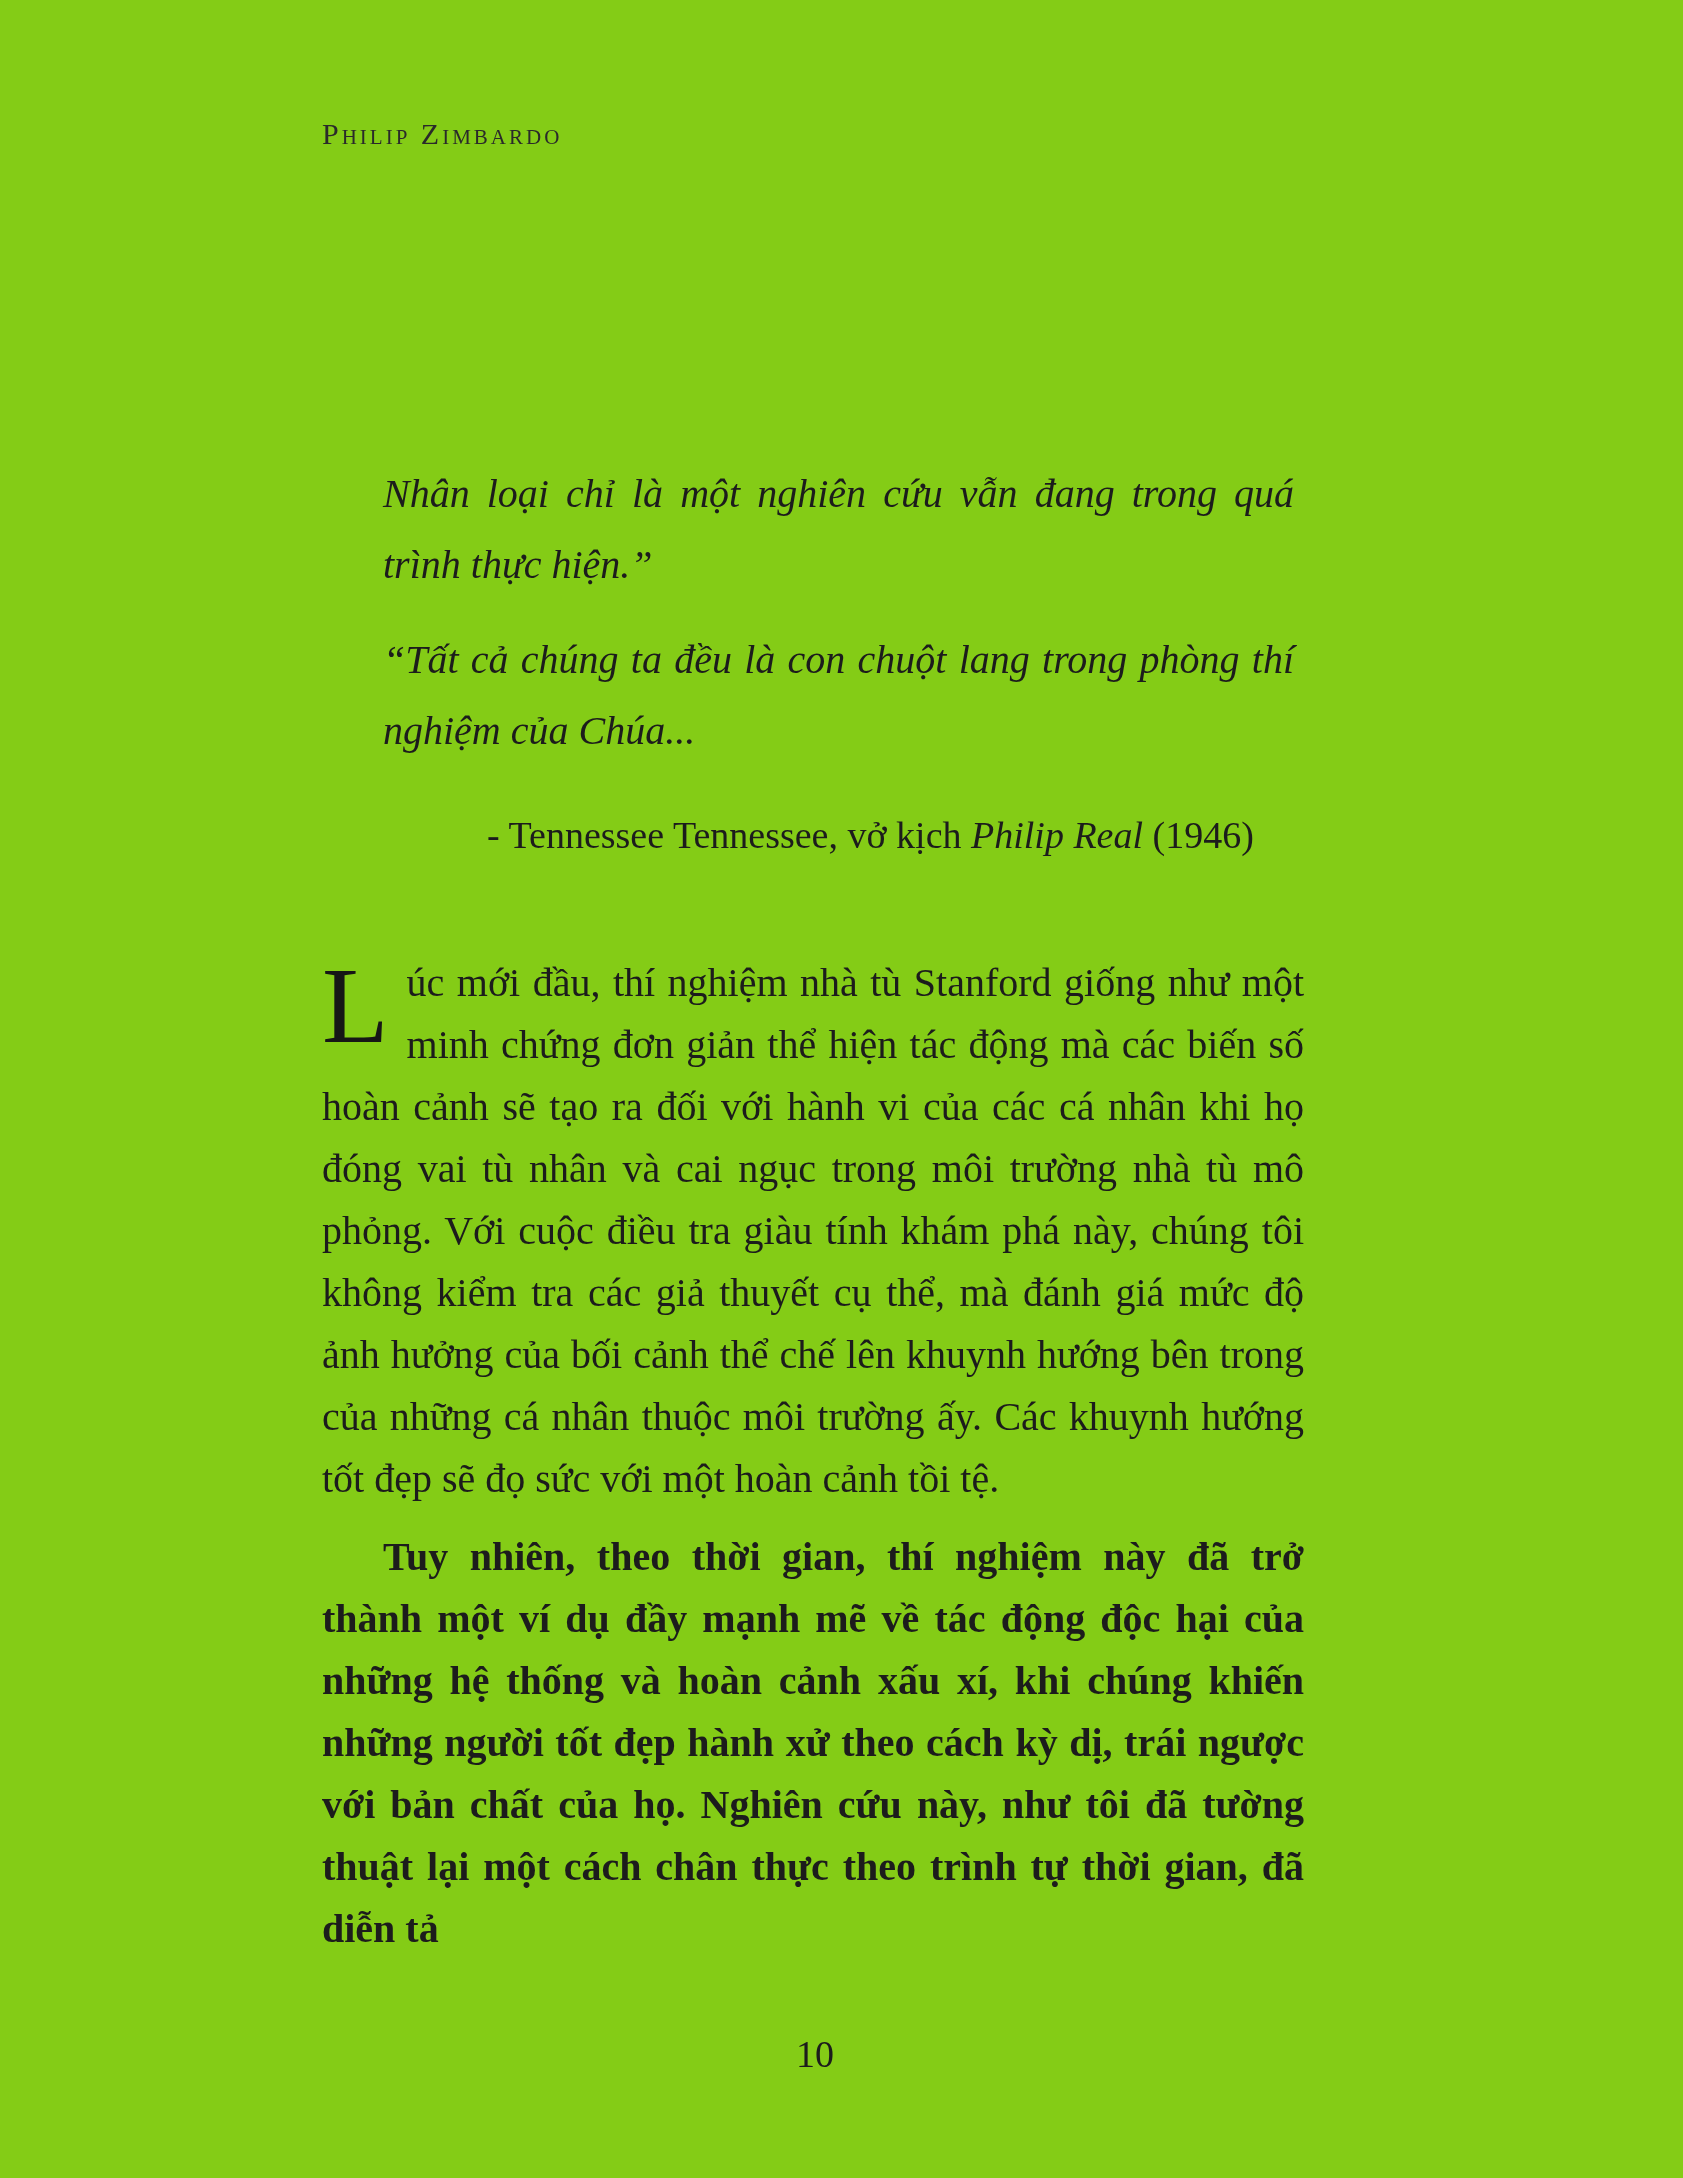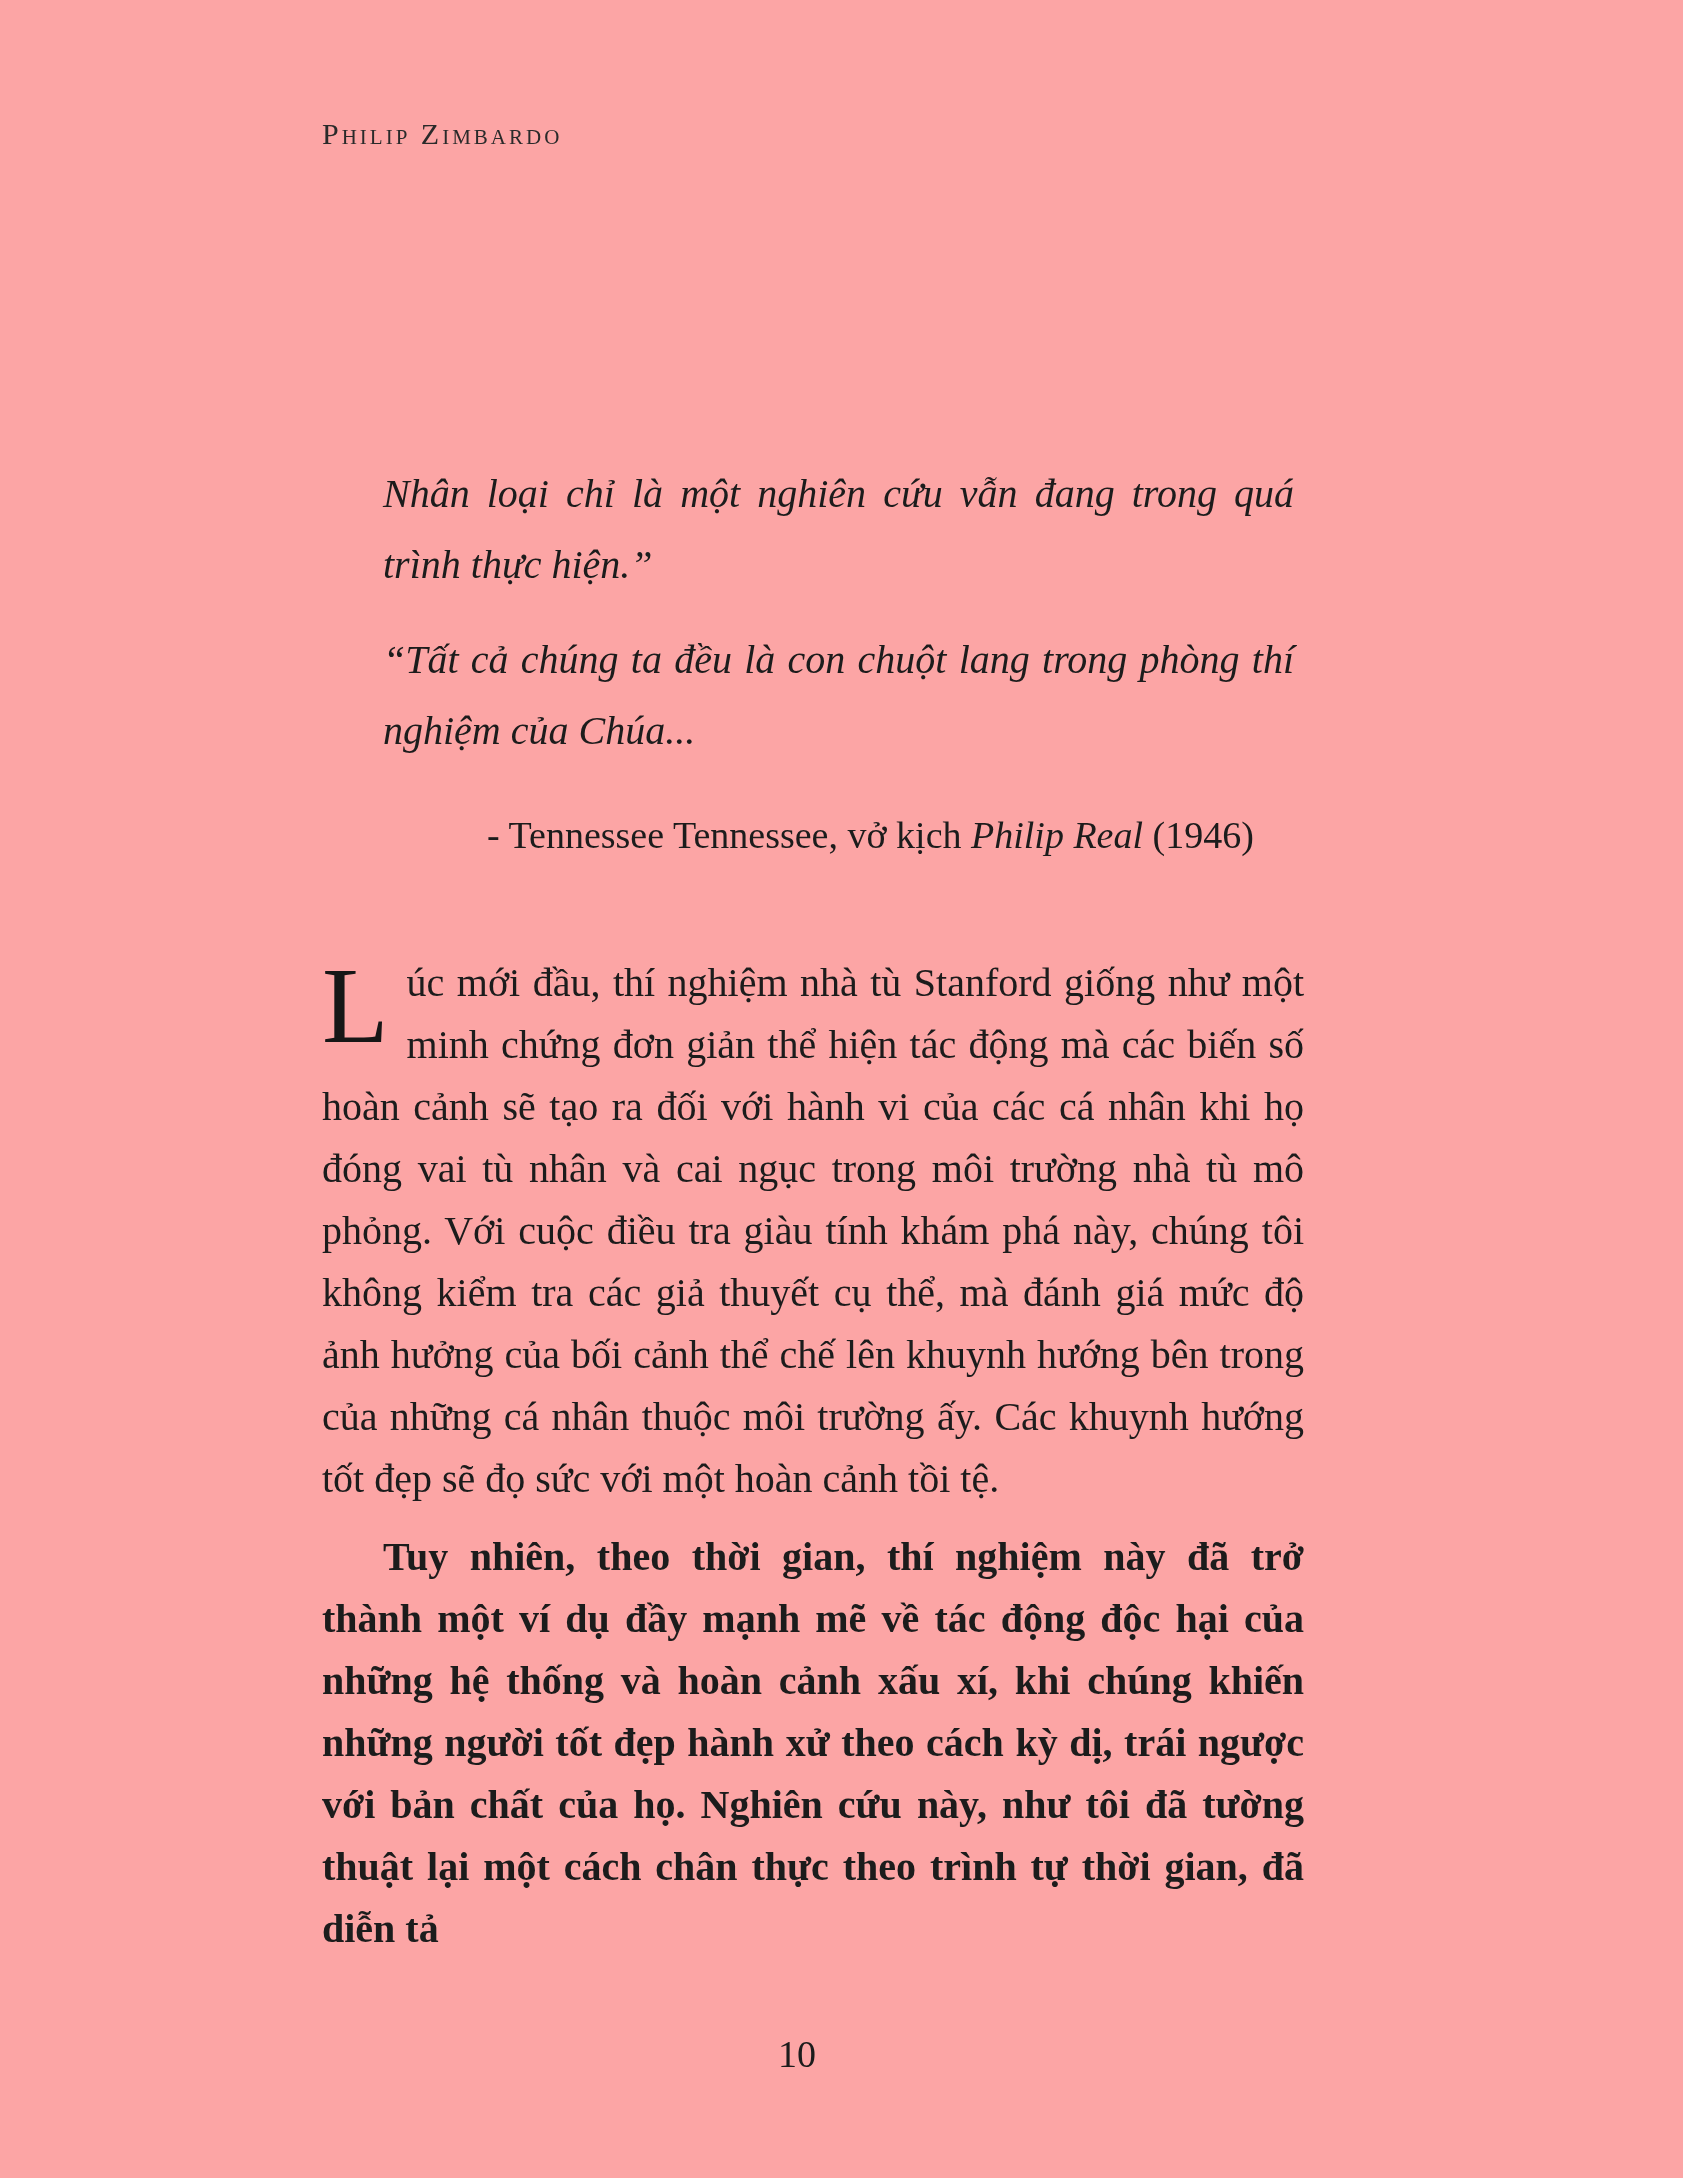--- a/index.html
+++ b/index.html
@@ -5,21 +5,21 @@
   html, body {
     margin: 0;
     padding: 0;
     background: #e8e8e8;
   }
   .page {
     position: relative;
     width: 1683px;
     height: 2178px;
     margin: 0 auto;
-    background: #fca5a5;
+    background: #84cc16;
     color: #1c1c1c;
     font-family: "Liberation Serif", "DejaVu Serif", serif;
     overflow: hidden;
   }
   .content {
     position: absolute;
     left: 322px;
     top: 0;
     width: 982px;
   }
@@ -69,21 +69,21 @@
   }
   .dropcap {
     float: left;
     font-size: 109px;
     line-height: 95px;
     padding: 6px 18px 0 0;
     color: #161616;
   }
   .page-number {
     position: absolute;
-    left: 306px;
+    left: 324px;
     top: 2032px;
     width: 982px;
     text-align: center;
     font-size: 38px;
     color: #1c1c1c;
   }
 </style>
 </head>
 <body>
 

